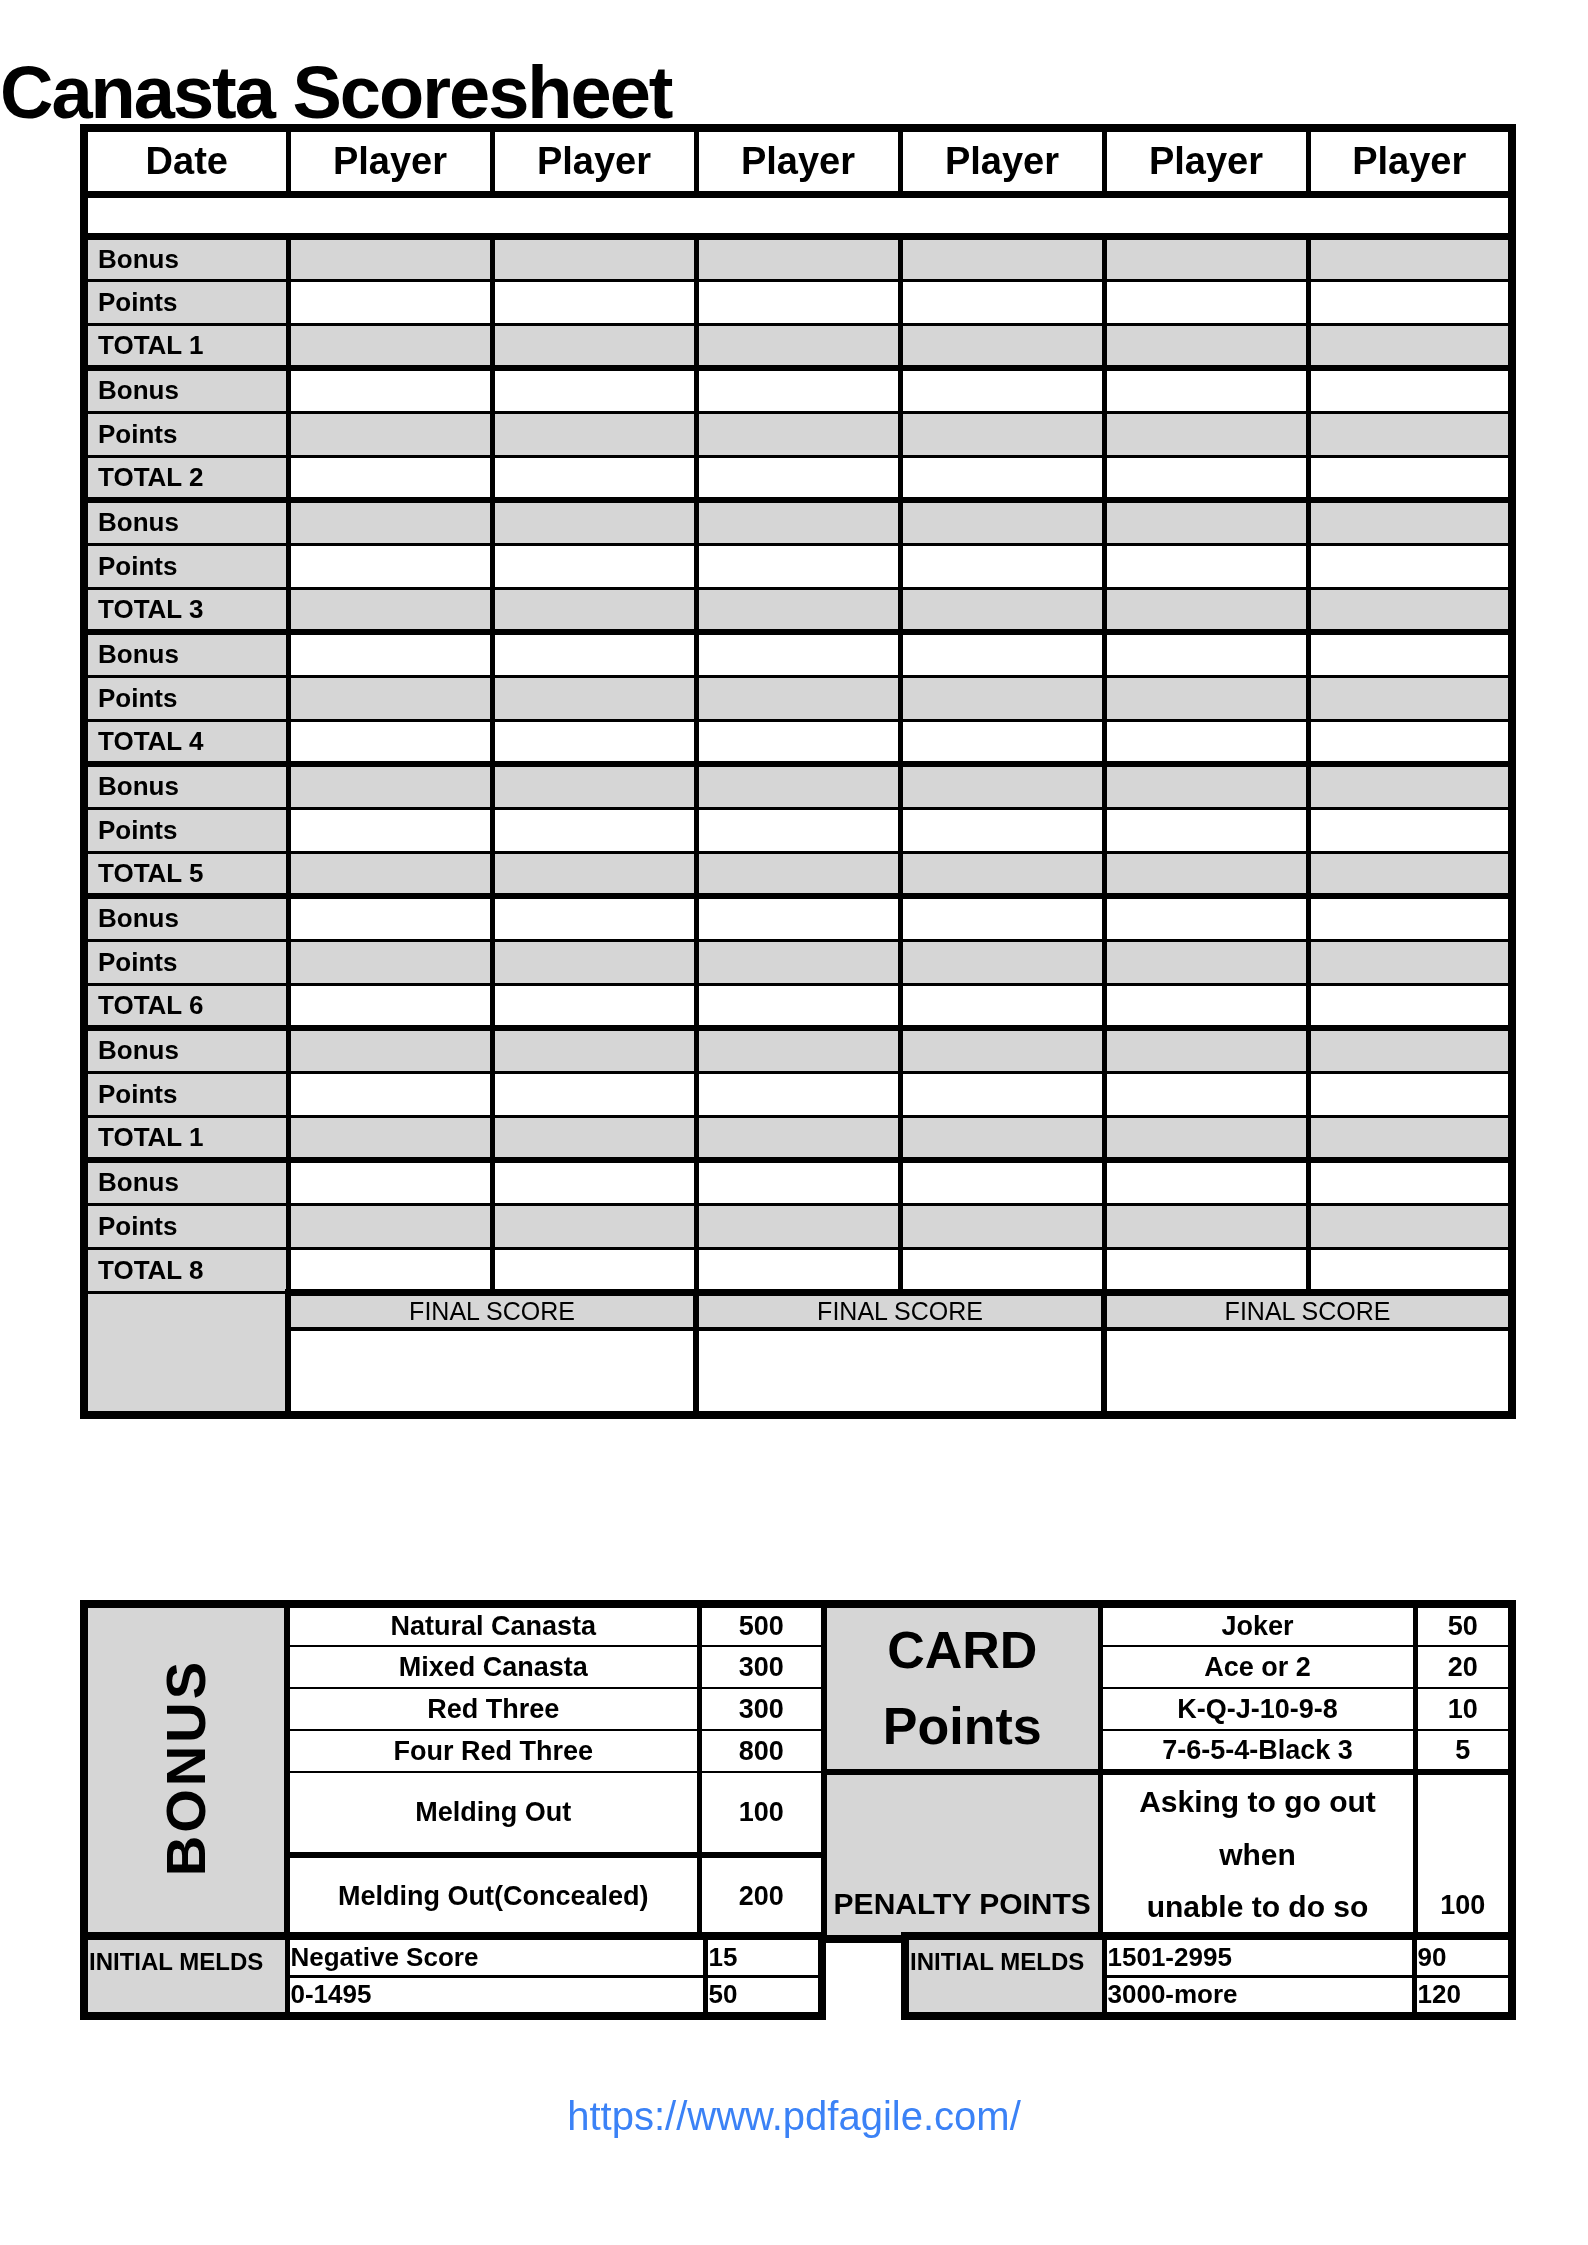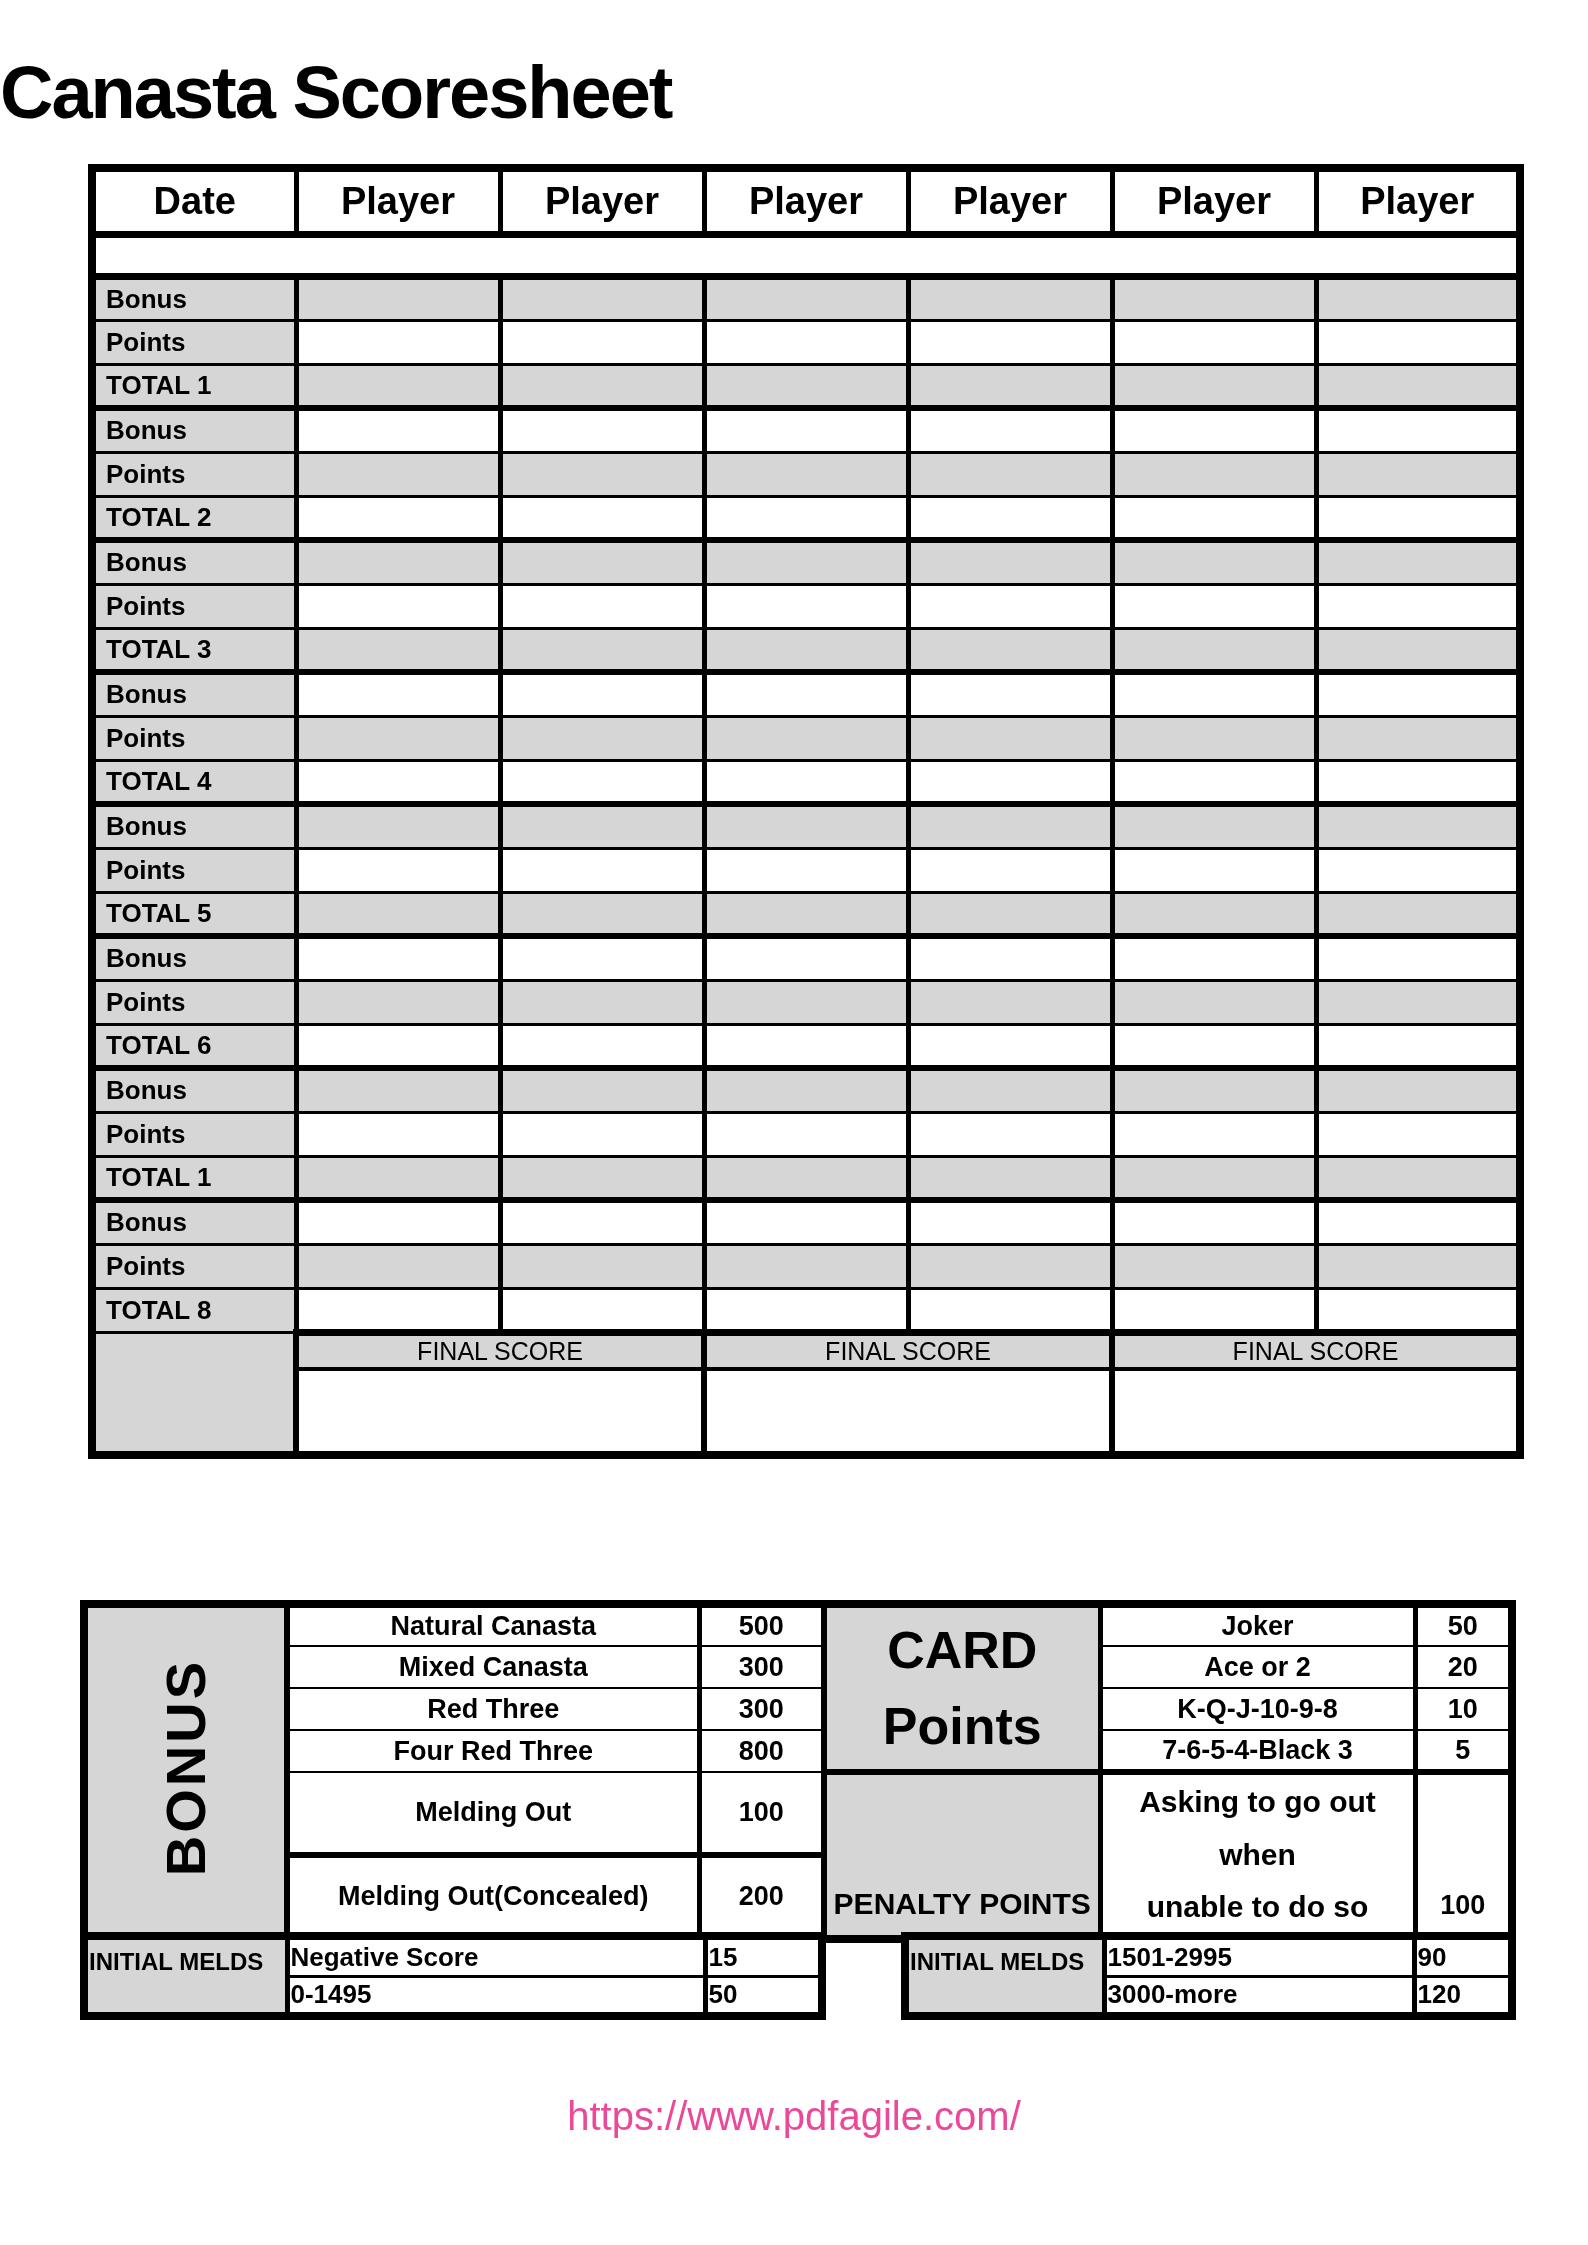--- a/index.html
+++ b/index.html
@@ -10,21 +10,21 @@
   *{box-sizing:border-box;}
   html,body{margin:0;padding:0;background:#fff;}
   body{font-family:"Liberation Sans","DejaVu Sans",sans-serif;color:#000;}
   .page{position:relative;width:1588px;height:2245px;background:var(--page-bg);overflow:hidden;}
 
   .title{position:absolute;top:0px;left:0;width:100%;text-align:left;
          font-size:74px;font-weight:700;letter-spacing:-2px;line-height:1.15;}
 
   
   table{border-collapse:collapse;table-layout:fixed;}
-  .score-table{position:absolute;left:88px;top:124px;width:1428px;border:8px solid var(--line);margin-top:40px;}
+  .score-table{position:absolute;left:80px;top:124px;width:1428px;border:8px solid var(--line);}
   .score-table th,.score-table td{border:3px solid var(--line);border-left-width:5px;border-right-width:5px;overflow:hidden;}
   .score-table th.head{height:66px;font-size:38px;font-weight:700;text-align:center;background:#fff;border-bottom-width:7px;}
   .names-row td{height:42px;background:#fff;border-bottom-width:7px;}
   .score-table td.rl{background:var(--cell-gray);text-align:left;padding:0 0 0 10px;
                      font-size:26px;font-weight:700;height:44px;}
   .score-table td.sc{background:#fff;}
   .score-table tr.shade td.sc{background:var(--cell-gray);}
   .score-table tr.gstart td{border-top-width:6px;}
   .score-table .final td{border-left-width:6px;border-right-width:6px;}
   td.fcorner{background:var(--cell-gray);}
@@ -48,21 +48,21 @@
 
   
   .melds{position:absolute;top:1932px;border:8px solid var(--line);}
   .melds td{border:3px solid var(--line);border-left-width:5px;border-right-width:5px;
             font-size:26px;font-weight:700;text-align:left;height:40px;background:#fff;}
   .melds td.mlabel{background:var(--cell-gray);font-size:24px;vertical-align:top;padding-top:8px;}
   .melds-left{left:80px;width:738px;}
   .melds-right{left:901px;width:607px;}
 
   .footer{position:absolute;top:2094px;left:0;width:100%;text-align:center;
-          font-size:40px;font-weight:400;letter-spacing:0px;color:#ec4899;text-decoration:none;}
+          font-size:40px;font-weight:400;letter-spacing:0px;color:#3b82f6;text-decoration:none;}
 </style>
 </head>
 <body>
 
 <div class="page">
 
   <h1 class="title">Canasta Scoresheet</h1>
 
   <table class="score-table">
     <colgroup>

